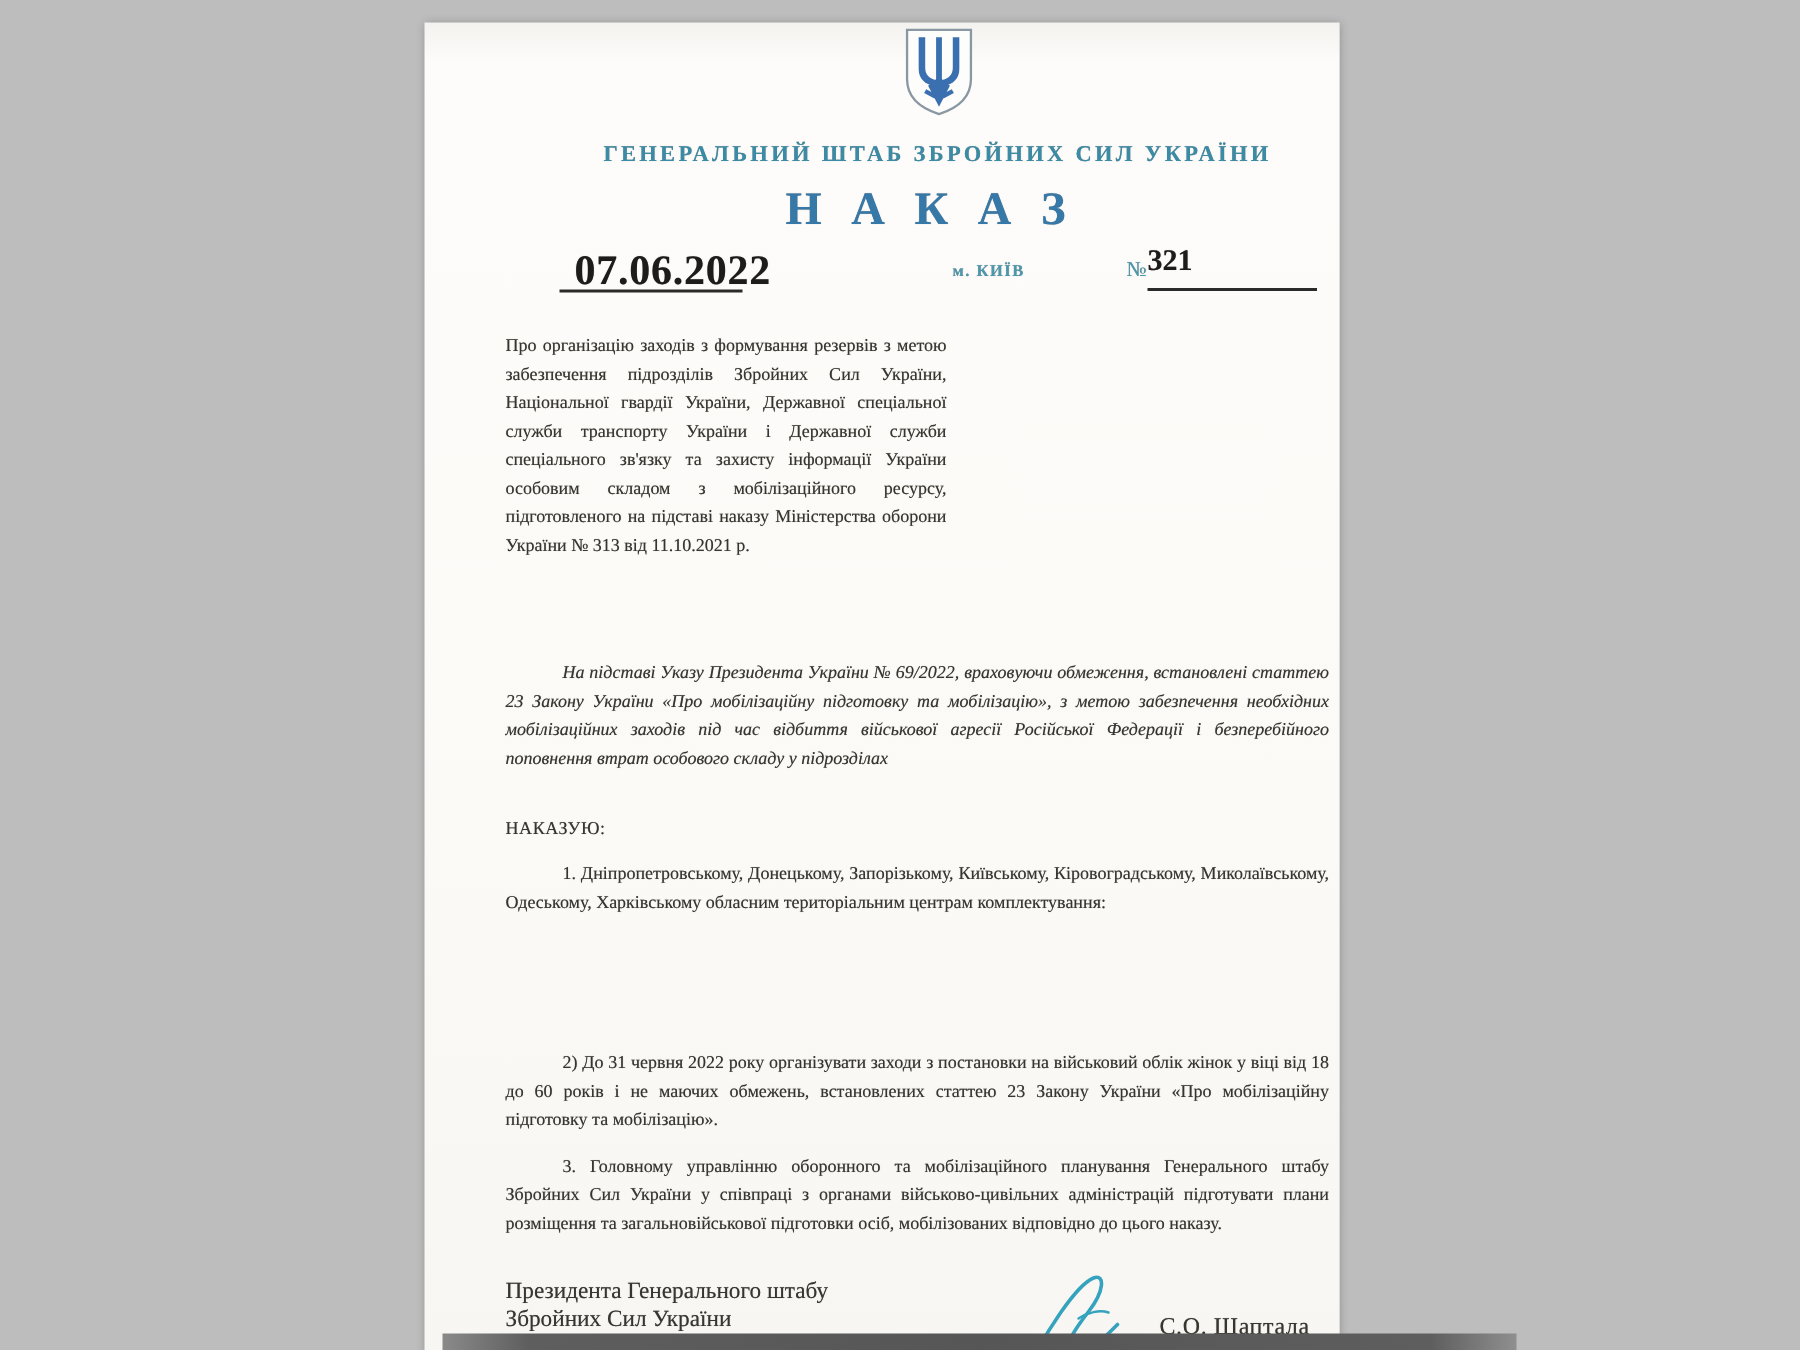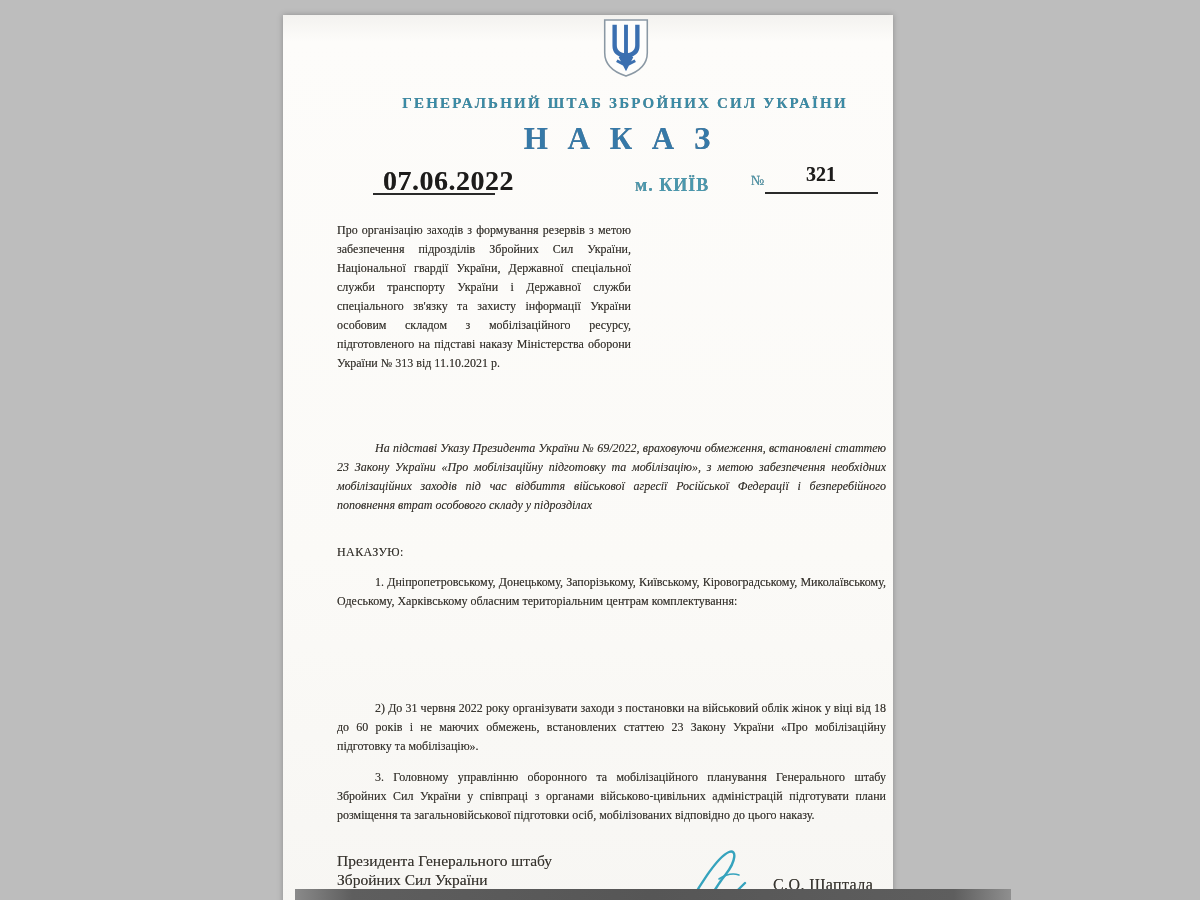--- a/index.html
+++ b/index.html
@@ -27,26 +27,26 @@
     color:#3679a8;
   }
   
   .date-row{ position:absolute; left:0; top:148px; width:100%; height:40px; }
   .doc-date{
     position:absolute; left:100px; top:2px; font-weight:bold; font-size:28px;
     color:#1d1c1b; letter-spacing:0.5px;
   }
   .date-underline{ position:absolute; left:90px; top:30px; width:122px; height:2px; background:#2a2a2a; }
   .doc-city{
-    position:absolute; left:352px; top:12px; font-size:18px; font-weight:bold;
+    position:absolute; left:352px; top:12px; font-size:11px; font-weight:bold;
     letter-spacing:1px; color:#4a98ae;
   }
   .num-sign{ position:absolute; left:468px; top:10px; font-size:14px; color:#4a98ae; }
   .doc-number{
-    position:absolute; left:482px; top:0px; width:112px; text-align:center;
+    position:absolute; left:482px; top:0px; width:112px; text-align:left;
     font-weight:bold; font-size:20px; color:#1d1c1b;
   }
   .num-underline{ position:absolute; left:482px; top:29px; width:113px; height:2px; background:#2a2a2a; }
   
   .body-text{
     position:absolute; color:#38352f; font-size:12px; line-height:19px;
     text-align:justify;
   }
   .subject{ left:54px; top:206px; width:294px; }
   .preamble{ left:54px; top:424px; width:549px; text-indent:38px;font-style:italic; }

